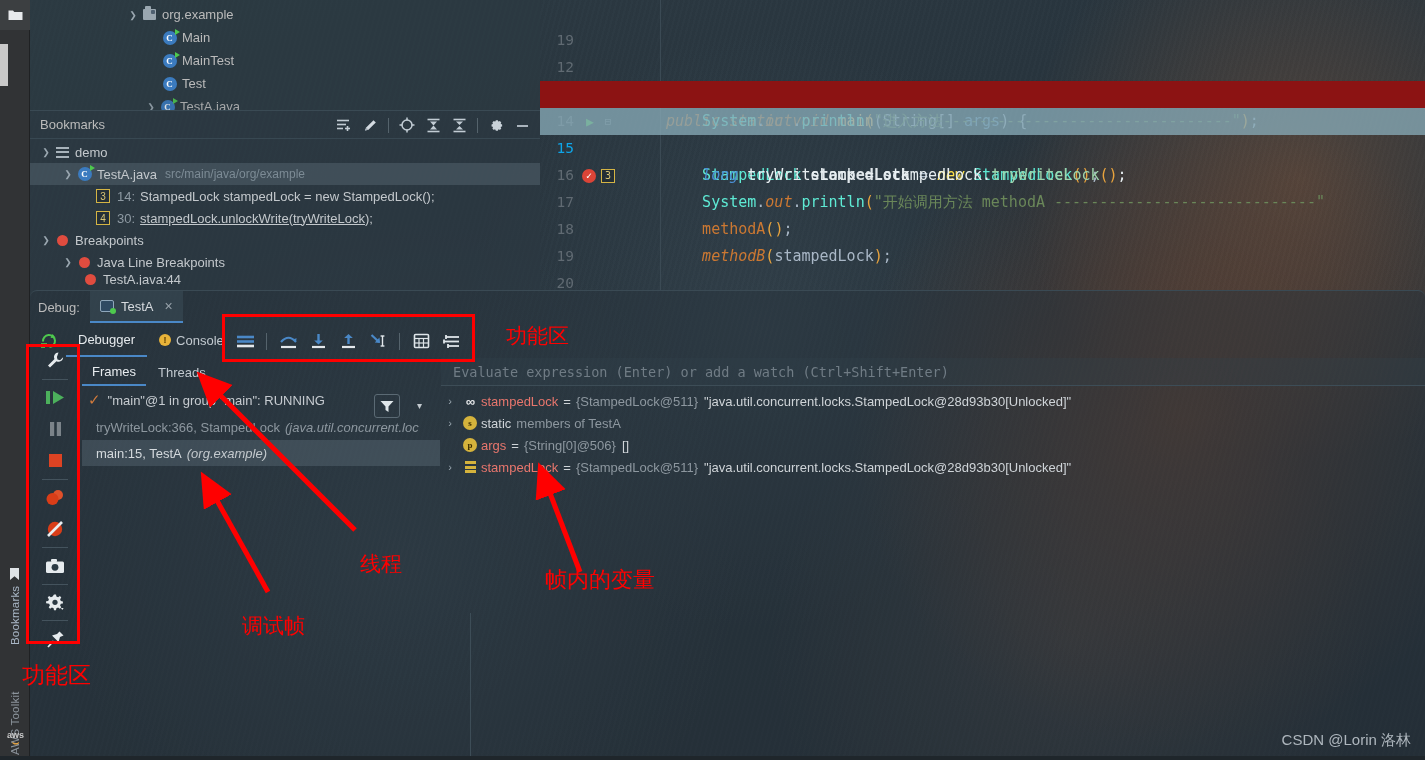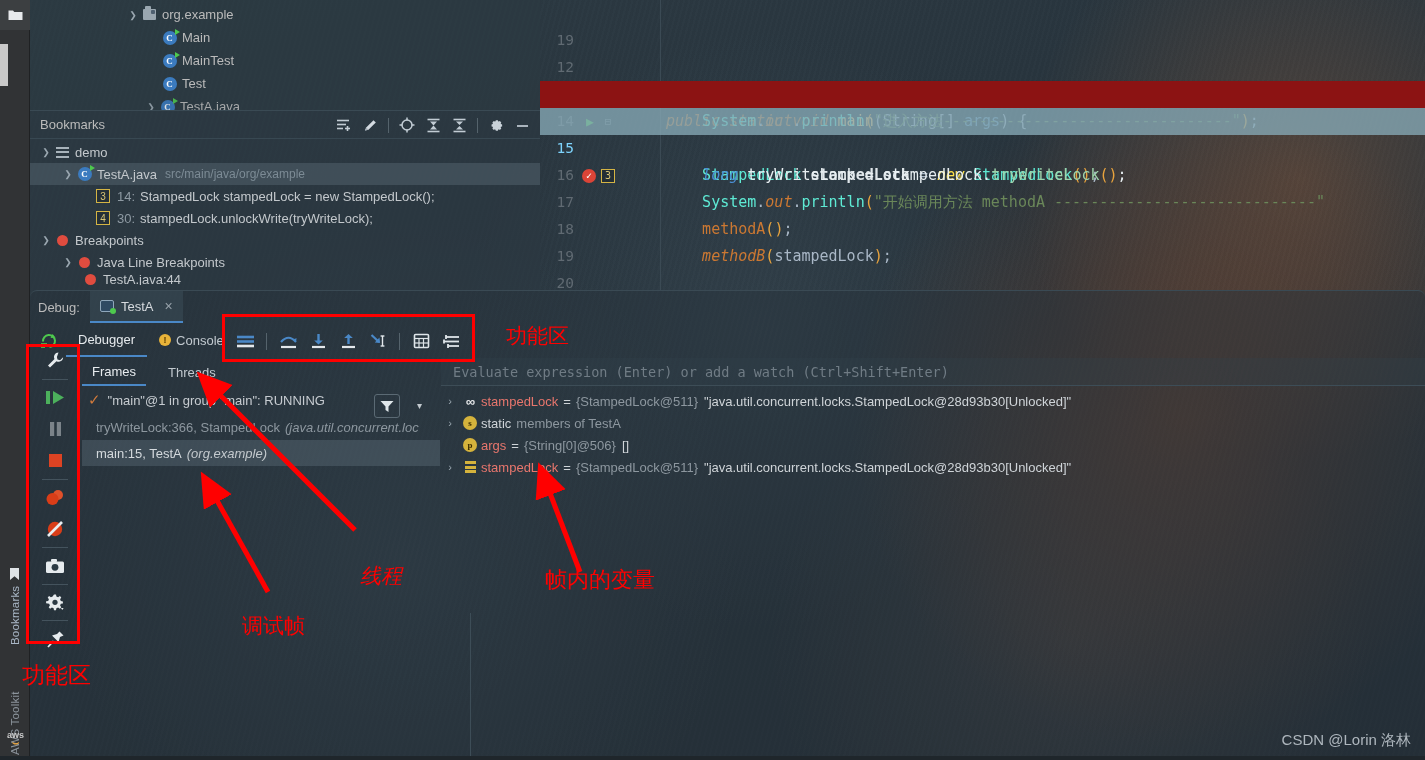--- a/index.html
+++ b/index.html
@@ -130,21 +130,21 @@
   }
   .ed-line {
     position: relative; height: 27px; line-height: 27px;
     font-family: "DejaVu Sans Mono", monospace; font-size: 15px;
     white-space: pre;
   }
   .ln {
     position:absolute; left:0; width:34px; text-align:right;
     color:#606a72; font-size:14.5px; font-family:"DejaVu Sans Mono", monospace;
   }
-  .ln.active { color:#7dd3fc; }
+  .ln.active { color:#0ea5e9; }
   .ed-gut { position:absolute; left:40px; width:50px; height:27px; }
   .ed-code { position:absolute; left:126px; }
   .ed-line.bp-line { background:#8c1313; }
   .ed-line.cur-line { background:rgba(134,169,182,0.78); }
   .ed-line.cur-line .ed-code { color:#d8e4e8; }
   .vline { position:absolute; left:120px; top:0; width:1px; height:290px; background:#3b4a54; }
 
   .k { color:#cc7832; font-style:italic; }
   .kw { color:#fde047; font-style:italic; }
   .str { color:#6a8759; }
@@ -222,21 +222,21 @@
     display:flex; flex-direction:column; align-items:center;
     z-index:3;
   }
   .lt{ width:40px;height:34px;display:flex;align-items:center;justify-content:center;}
   .lt-div{ width:26px;height:1px;background:#44535d;margin:2px 0;}
 
   
   .frames-panel{
     position:absolute; left:82px; top:358px; width:358px; height:180px;
   }
-  .frames-tabs{ display:flex; align-items:flex-end; height:28px; gap:12px;}
+  .frames-tabs{ display:flex; align-items:flex-end; height:28px; gap:2px;}
   .ftab{ padding:0 10px; font-size:13px; color:#c2c9cf; height:28px; display:flex; align-items:center;}
   .ftab.active{ color:#e8ecef; border-bottom:2px solid #4a88c7;}
   .thread-row{
     display:flex;align-items:center;height:28px;padding-left:6px;color:#c7ccd1;font-size:13px;
     white-space:nowrap;
   }
   .chk{ color:#d07a3c; font-size:15px; margin-right:7px; }
   .filter-btn{
     position:absolute; right:40px; top:36px; width:26px; height:24px;
     border:1px solid #5b6a74; border-radius:3px; display:flex;align-items:center;justify-content:center;
@@ -453,21 +453,21 @@
 
       <div class="bm-row" style="padding-left:66px;">
         <span class="bm-num">3</span>
         <span class="bm-lineno">14:</span>
         <span style="margin-left:5px; color:#c3c8cc;">StampedLock stampedLock = new StampedLock();</span>
       </div>
 
       <div class="bm-row" style="padding-left:66px;">
         <span class="bm-num">4</span>
         <span class="bm-lineno">30:</span>
-        <span style="margin-left:5px; color:#c3c8cc;">stampedLock.unlockWrite(tryWriteLock);</span>
+        <span style="margin-left:5px; color:#c3c8cc;text-decoration:underline;">stampedLock.unlockWrite(tryWriteLock);</span>
       </div>
 
       <div class="bm-row" style="padding-left:8px;">
         <span class="chev">❯</span>
         <span class="ico">
             <span class="dot-red"></span>
           </span>
         <span>Breakpoints</span>
       </div>
 
@@ -808,21 +808,21 @@
       <marker id="ah" markerWidth="7" markerHeight="7" refX="3.2" refY="3.2" orient="auto">
         <path d="M0,0 L7,3.2 L0,6.4 Z" fill="#ff0000"></path>
       </marker>
     </defs>
     <line x1="355" y1="530" x2="210" y2="385" stroke="#ff0000" stroke-width="5" marker-end="url(#ah)"></line>
     <line x1="268" y1="592" x2="210" y2="488" stroke="#ff0000" stroke-width="5" marker-end="url(#ah)"></line>
     <line x1="580" y1="572" x2="545" y2="480" stroke="#ff0000" stroke-width="5" marker-end="url(#ah)"></line>
   </svg>
 
   <div class="anno-text" style="left:506px; top:322px;">功能区</div>
-  <div class="anno-text" style="left:360px; top:562px;font-style:italic;">线程</div>
+  <div class="anno-text" style="left:360px; top:550px;">线程</div>
   <div class="anno-text" style="left:242px; top:612px;">调试帧</div>
   <div class="anno-text" style="left:545px; top:565px; font-size:22px;">帧内的变量</div>
   <div class="anno-text" style="left:22px; top:660px; font-size:23px;">功能区</div>
 
   <div class="watermark">CSDN @Lorin 洛林</div>
   <div class="bottom-edge"></div>
 
 </div>
 
 </body></html>

